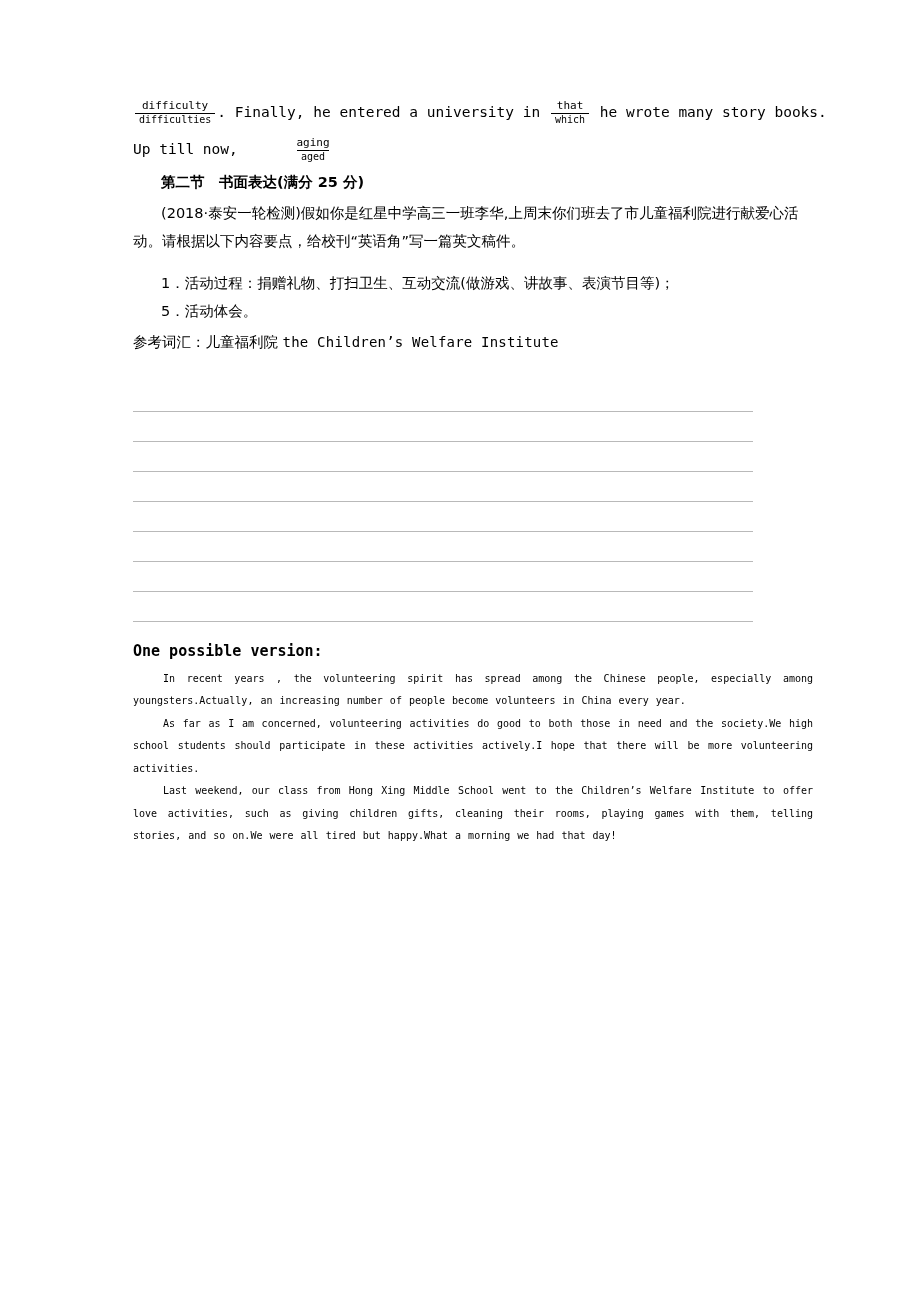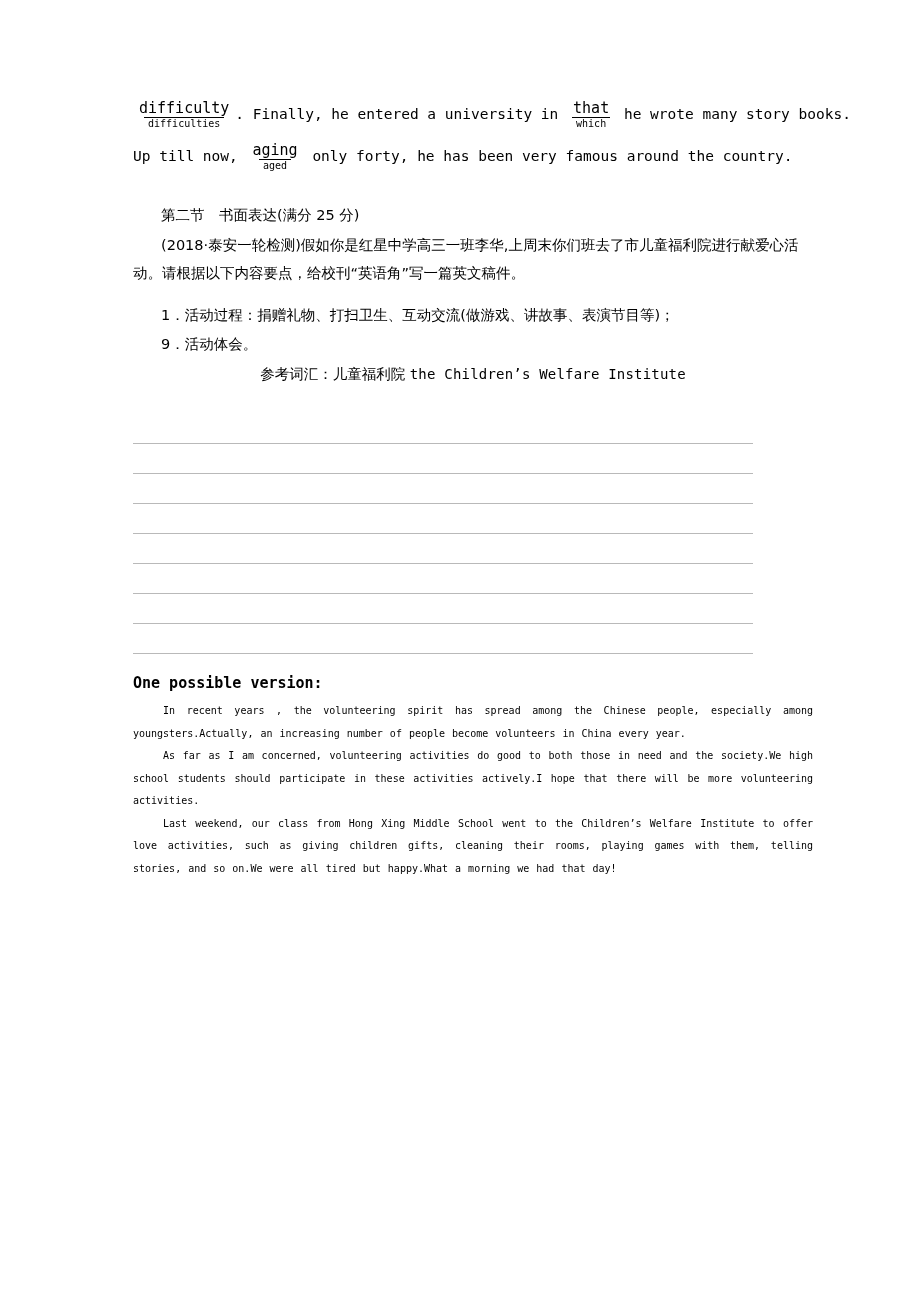--- a/index.html
+++ b/index.html
@@ -40,60 +40,60 @@
   }
   .frac {
     display: inline-flex;
     flex-direction: column;
     align-items: center;
     vertical-align: middle;
     margin: 0 2px;
     line-height: 1.15;
   }
   .frac .top {
-    font-size: 15px;
+    font-size: 11px;
     padding: 0 4px;
   }
   .frac .bot {
     font-size: 10px;
     padding: 0 4px;
     border-top: 1px solid #000;
   }
   .row1 { margin-bottom: 12px; }
-  .row2 { margin-bottom: 29px; }
+  .row2 { margin-bottom: 6px; gap: 44px; }
 
   
   .cn {
     font-family: "DejaVu Sans", sans-serif;
     font-size: 14.5px;
     line-height: 1.95;
     color: #000;
   }
   .section-head {
     text-indent: 28px;
     margin-bottom: 2px;
+    font-weight: bold;
   }
   .prompt {
     text-indent: 28px;
     margin-bottom: 14px;
   }
   .item {
     text-indent: 28px;
   }
   .note-first {
     text-indent: 0px;
     padding-left: 0px;
   }
   .note-second {
     padding-left: 56px;
   }
   .vocab {
     margin-top: 2px;
     margin-bottom: 26px;
-    text-align: center;
   }
   .mono {
     font-family: "DejaVu Sans Mono", monospace;
     font-size: 14px;
     letter-spacing: 0.2px;
   }
 
   
   .rules {
     margin-top: 18px;
@@ -142,29 +142,28 @@
       </span>
       <span> he wrote many story books.</span>
     </div>
 
     <div class="line-correct row2">
       <span>Up till now, </span>
       <span class="frac">
         <span class="top">aging</span>
         <span class="bot">aged</span>
       </span>
-      <span> only forty, he has been very famous around the country.</span>
     </div>
 
     <div class="cn section-head">第二节　书面表达(满分 25 分)</div>
 
     <div class="cn prompt">(2018·泰安一轮检测)假如你是红星中学高三一班李华,上周末你们班去了市儿童福利院进行献爱心活动。请根据以下内容要点，给校刊“英语角”写一篇英文稿件。</div>
 
     <div class="cn item">1．活动过程：捐赠礼物、打扫卫生、互动交流(做游戏、讲故事、表演节目等)；</div>
-    <div class="cn item">9．活动体会。</div>
+    <div class="cn item">5．活动体会。</div>
 
 
     <div class="cn vocab">
       <span>参考词汇：儿童福利院 </span><span class="mono">the Children’s Welfare Institute</span>
     </div>
 
     <div class="rules">
       <div class="rule"></div>
       <div class="rule"></div>
       <div class="rule"></div>

